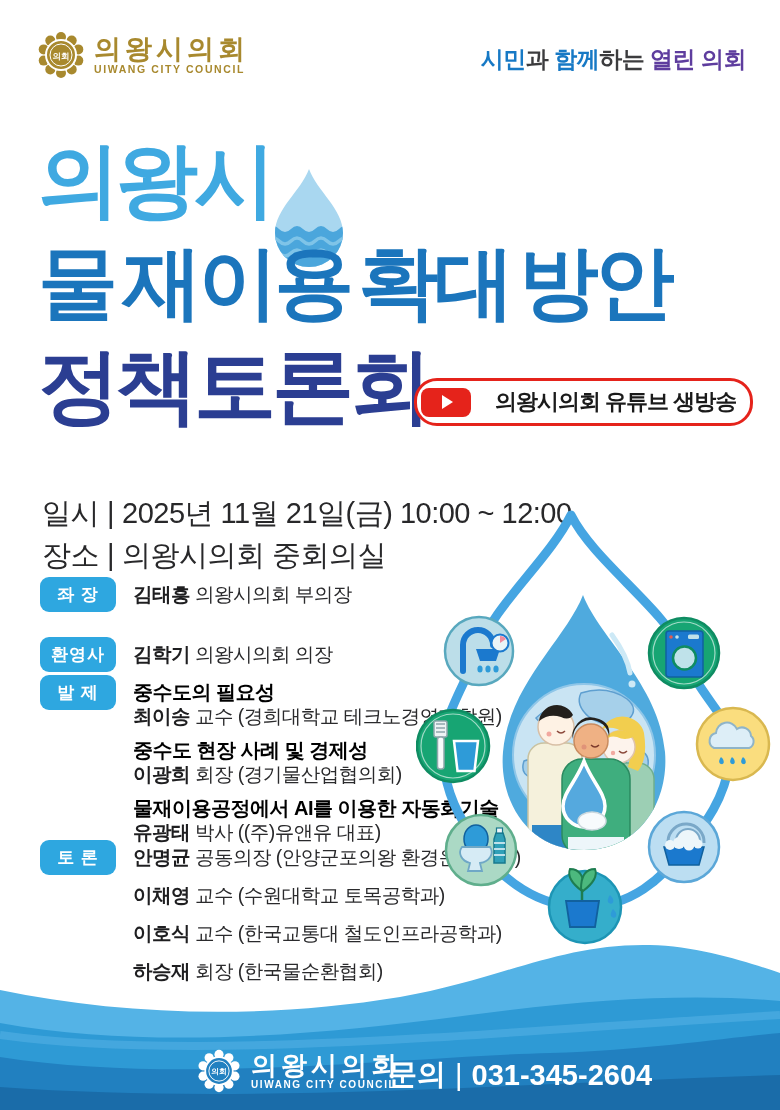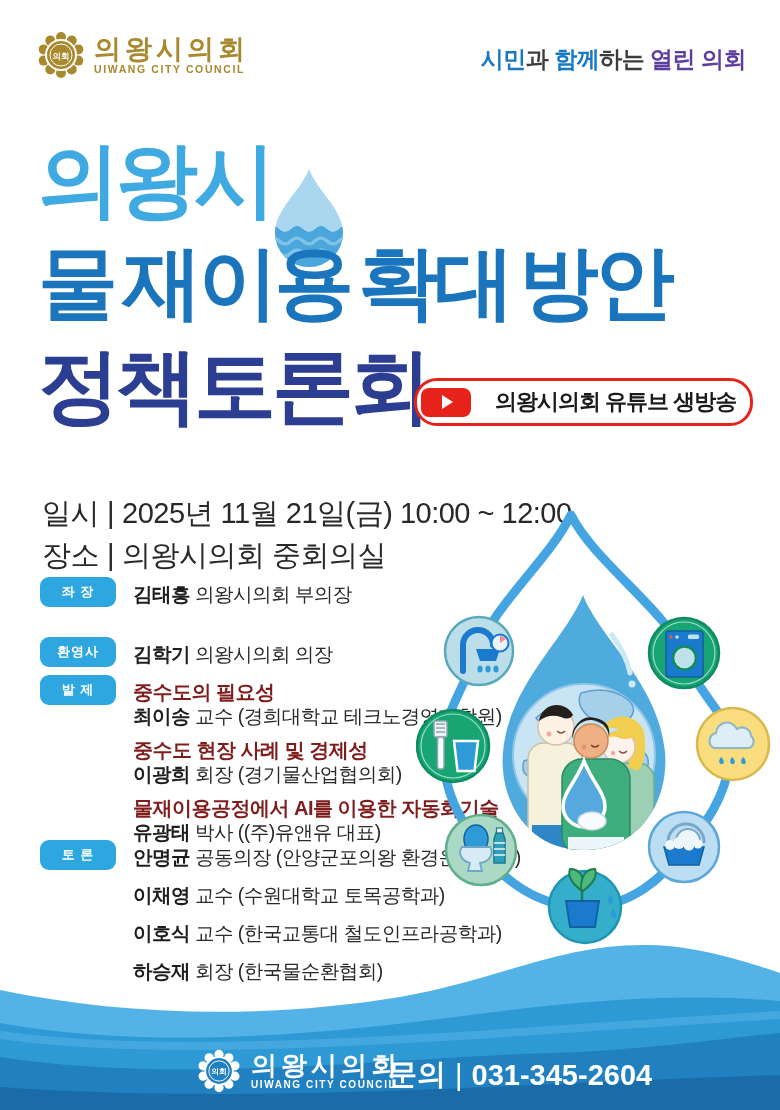--- a/index.html
+++ b/index.html
@@ -25,25 +25,25 @@
   .yt-badge{position:absolute;left:414px;top:378px;z-index:3;display:flex;align-items:center;
     background:#fff;border:3px solid #E5231B;border-radius:23px;height:36px;padding:3px 14px 3px 4px;gap:24px;}
   .yt-play{width:50px;height:29px;background:#E5231B;border-radius:8px;display:flex;align-items:center;justify-content:center;flex:0 0 auto;}
   .yt-play .tri{width:0;height:0;border-left:11px solid #fff;border-top:7px solid transparent;border-bottom:7px solid transparent;margin-left:3px;}
   .yt-text{font-size:22px;font-weight:700;color:#1A1A1A;letter-spacing:-1px;white-space:nowrap;}
   
   .info-block{position:absolute;left:42px;top:452px;font-size:29px;font-weight:500;color:#28282A;line-height:42px;letter-spacing:-0.5px;margin-top:40px;}
   .info-block .sep{padding:0 8px;color:#28282A;font-weight:400;}
   
   .prow{position:absolute;left:40px;display:flex;align-items:flex-start;gap:17px;width:470px;}
-  .badge{flex:0 0 auto;width:76px;background:#2EA7E0;color:#fff;font-weight:700;font-size:13px;
+  .badge{flex:0 0 auto;width:76px;background:#2EA7E0;color:#fff;font-weight:700;font-size:17px;
     text-align:center;padding:6px 0;border-radius:9px;letter-spacing:1px;}
   .ptxt{padding-top:5px;font-size:19.5px;color:#2A2A2C;letter-spacing:-0.5px;line-height:24px;}
   .nm{font-weight:700;color:#1E1E20;}
-  .topic{color:#7f1d1d;font-weight:700;font-size:20px;line-height:24px;}
+  .topic{color:#000000;font-weight:700;font-size:20px;line-height:24px;}
   .pgroup{margin-bottom:10px;}
   .dline{margin-bottom:14px;white-space:nowrap;}
   
   .illy{position:absolute;left:416px;top:503px;z-index:1;}
   
   .waves{position:absolute;left:0;top:935px;z-index:4;}
   .ftr{position:absolute;z-index:5;display:flex;align-items:center;}
   .ftr-logo{left:196px;top:1048px;gap:9px;}
   .ftr-logo .t{font-size:26px;font-weight:700;color:#fff;letter-spacing:4px;line-height:27px;}
   .ftr-logo .s{font-size:10px;font-weight:700;color:#fff;letter-spacing:1.6px;}

